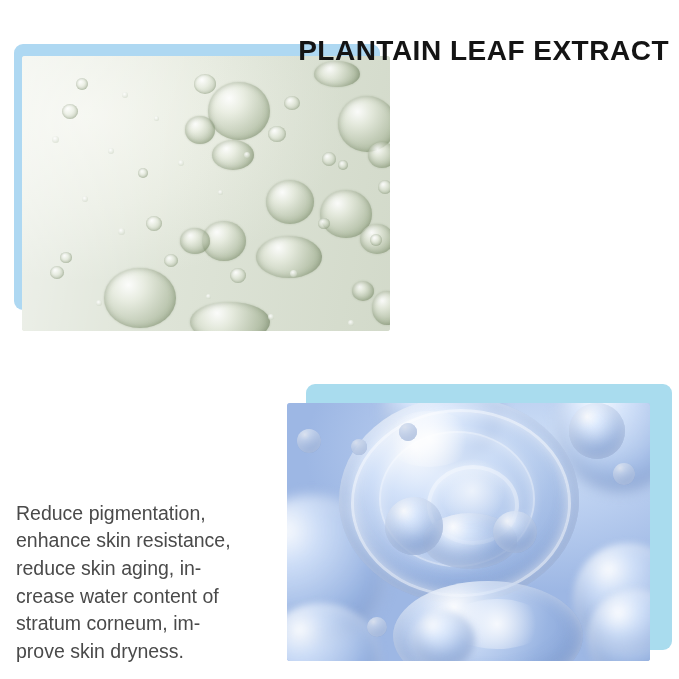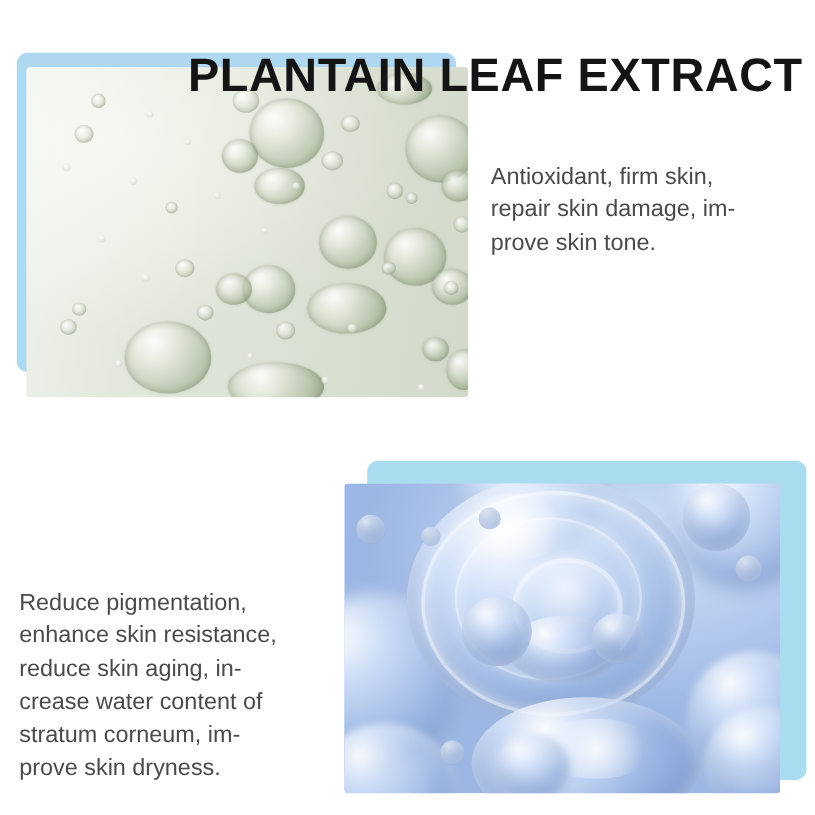--- a/index.html
+++ b/index.html
@@ -27,21 +27,21 @@
     font-weight: bold;
     color: #141414;
     letter-spacing: 0.5px;
     white-space: nowrap;
     line-height: 1;
     z-index: 40;
   }
   #heading-plantain {
     top: 18px;
     right: 10px;
-    font-size: 39px;
+    font-size: 28px;
   }
   #heading-nicotinamide {
     top: 363px;
     left: 15px;
     font-size: 38px;
   }
 
   
   .bodytext {
     position: absolute;
@@ -51,21 +51,21 @@
     line-height: 1.42;
     white-space: pre-line;
     z-index: 40;
   }
   #text-plantain {
     top: 114px;
     left: 409px;
     width: 262px;
   }
   #text-nicotinamide {
-    top: 469px;
+    top: 480px;
     left: 16px;
     width: 262px;
   }
 
   
   .panel { position: absolute; }
 
   .panel-backer {
     position: absolute;
     border-radius: 9px;
@@ -217,23 +217,20 @@
       <div class="bub tiny" style="left:268px;top:214px;width:7px;height:7px;"></div>
       <div class="bub tiny" style="left:74px;top:244px;width:6px;height:6px;"></div>
       <div class="bub tiny" style="left:246px;top:258px;width:6px;height:6px;"></div>
       <div class="bub tiny" style="left:184px;top:238px;width:5px;height:5px;"></div>
       <div class="bub tiny" style="left:326px;top:264px;width:6px;height:6px;"></div>
     </div>
   </div>
 
   <h1 id="heading-plantain" class="heading">PLANTAIN LEAF EXTRACT</h1>
 
-  <p id="text-plantain" class="bodytext">Antioxidant, firm skin,
-repair skin damage, im-
-prove skin tone.</p>
 
   <div class="panel">
 
     <div id="panel-nicotinamide-backer" class="panel-backer"></div>
 
     <div id="panel-nicotinamide-photo" class="panel-photo">
       <div class="water-bg"></div>
 
       <div class="wbub softer" style="left:-50px;top:92px;width:150px;height:150px;"></div>
       <div class="wbub softer" style="left:268px;top:-40px;width:130px;height:130px;"></div>

